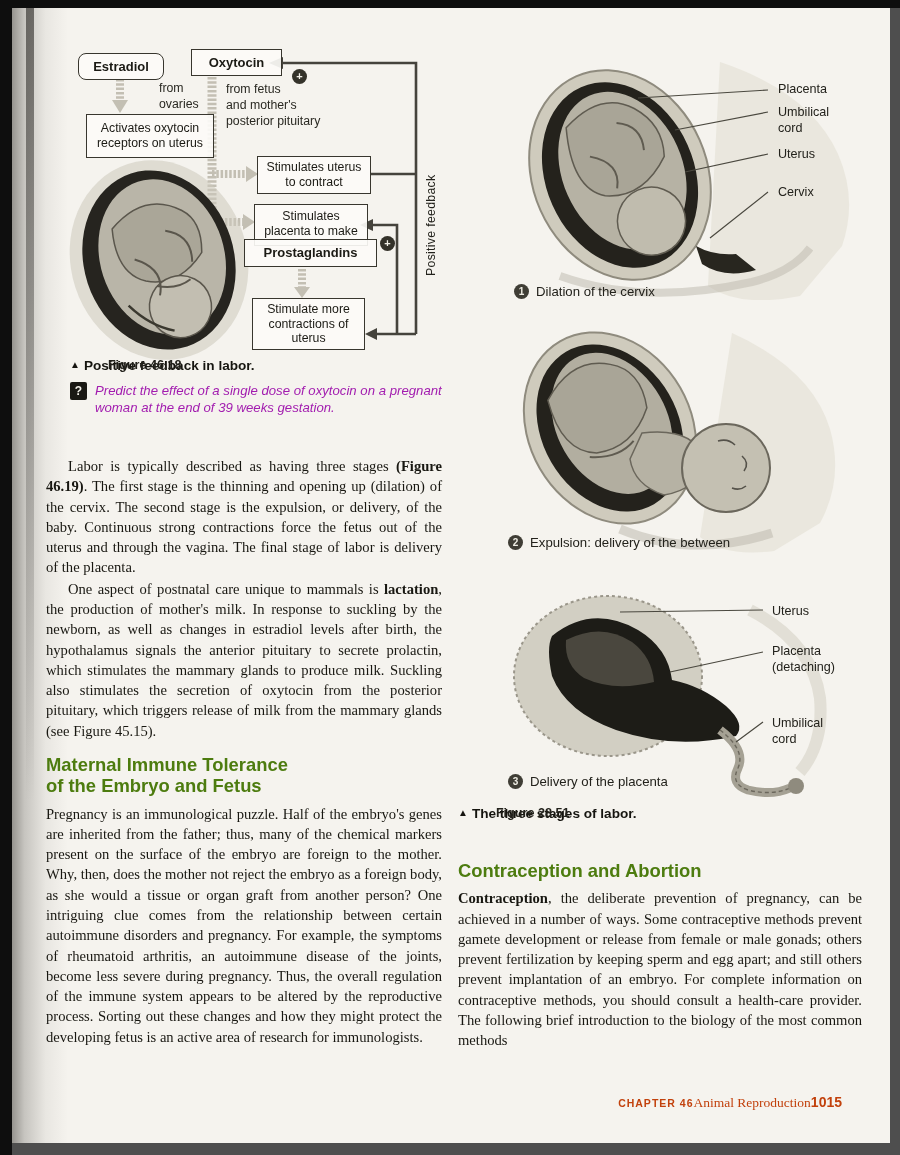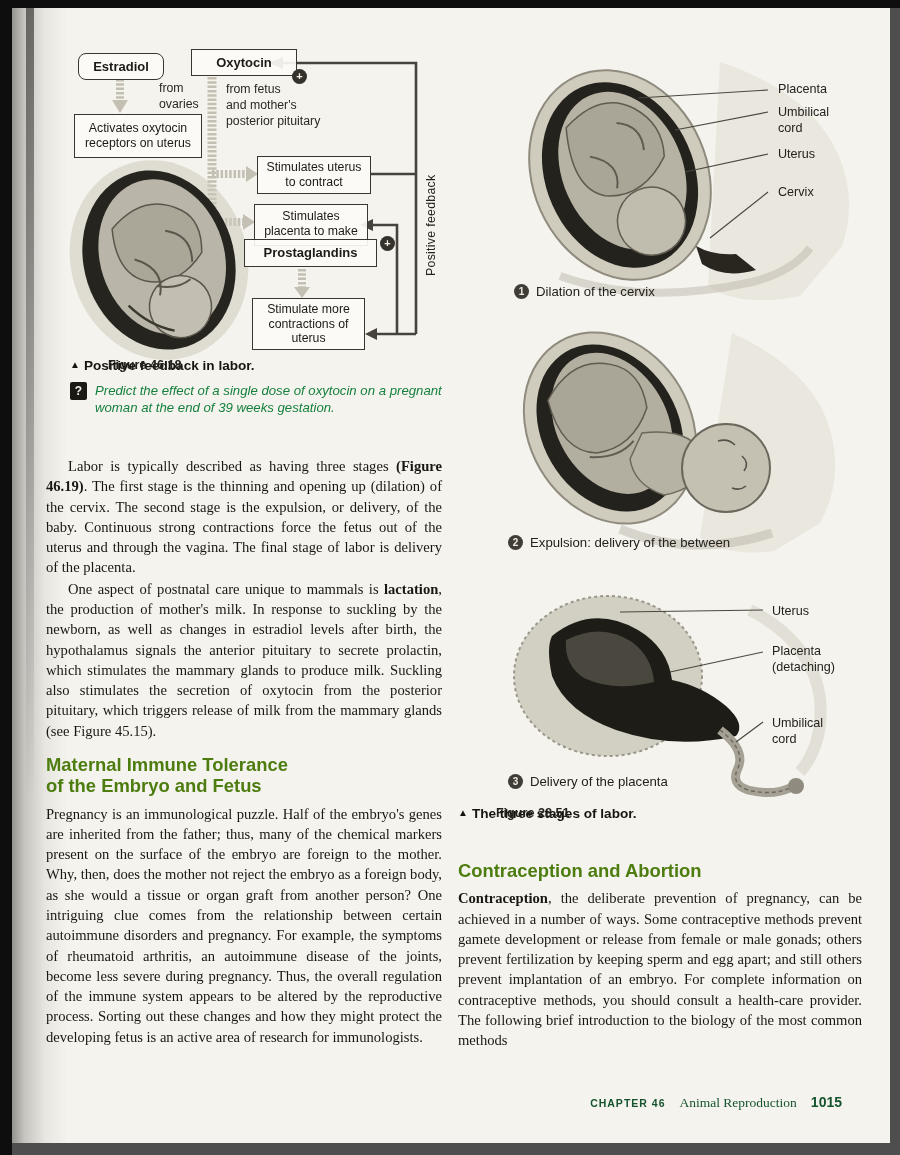--- a/index.html
+++ b/index.html
@@ -28,42 +28,42 @@
   .fc-feedback-label{position:absolute;writing-mode:vertical-rl;transform:rotate(180deg);
     font-size:12.3px;color:#23221c;letter-spacing:.3px;}
 
   
   .fig-caption{position:absolute;font-size:13.6px;font-weight:bold;color:#15140f;}
   .fig-caption .marker{font-size:10px;vertical-align:2px;margin-right:4px;}
   .fig-caption .fig-label{margin-right:6px;padding-left:24px;}
   .question-row{position:absolute;display:flex;gap:8px;align-items:flex-start;}
   .q-icon{width:17px;height:18px;background:#1a1914;color:#f4f2ea;font-weight:bold;
     font-size:12px;border-radius:2px;display:flex;align-items:center;justify-content:center;flex:none;}
-  .question-text{font-style:italic;font-size:13.2px;line-height:1.3;color:#15803d;}
+  .question-text{font-style:italic;font-size:13.2px;line-height:1.3;color:#a21caf;}
 
   
   .text-col{position:absolute;color:#181711;}
   .text-col p{font-family:"Liberation Serif",serif;font-size:14.6px;line-height:1.39;
     text-align:justify;margin:0 0 1px 0;}
   .indent{text-indent:22px;}
   .sec-heading{font-size:18.4px;font-weight:bold;color:#4d7c0f;line-height:1.16;
     margin:13px 0 7px 0;white-space:pre-line;font-family:"Liberation Sans",sans-serif;}
 
   
   .stage{position:absolute;}
   .stage svg{position:absolute;left:0;top:0;}
   .fig-label{position:absolute;font-size:12.6px;color:#23221c;white-space:pre-line;line-height:1.25;}
   .stage-caption{position:absolute;display:flex;gap:7px;align-items:center;
     font-size:13.2px;color:#23221c;}
   .stage-num-icon{width:15px;height:15px;border-radius:50%;background:#3f3d35;color:#efede4;
     font-size:10px;font-weight:bold;display:flex;align-items:center;justify-content:center;flex:none;}
 
   
   .footer{position:absolute;left:430px;top:1086px;width:400px;display:flex;
-    justify-content:flex-end;align-items:baseline;gap:14px;color:#14532d;}
+    justify-content:flex-end;align-items:baseline;color:#c2410c;}
   .footer .chapter{font-size:10.5px;font-weight:bold;letter-spacing:1px;}
   .footer .section{font-family:"Liberation Serif",serif;font-size:13.5px;text-align:right;}
   .footer .pagenum{font-size:14px;font-weight:bold;}
 </style>
 </head>
 <body>
 
 <div class="page">
   <div class="binding"></div>
   <div class="binding-streak"></div>
@@ -98,29 +98,29 @@
         <path d="M60,62 q42,-26 72,4 q16,16 6,46 q-32,26 -62,10 q-26,-16 -16,-60z" fill="#aaa698" stroke="#5a564c" stroke-width="1.5"></path>
         <circle cx="101" cy="157" r="31" fill="#c2beb1" stroke="#5a564c" stroke-width="1.5"></circle>
         <path d="M72,98 q26,18 13,42 M110,80 q24,12 16,38 M85,130 q18,10 34,4" stroke="#5a564c" stroke-width="2" fill="none"></path>
         <path d="M52,140 q14,26 36,38" stroke="#3a382f" stroke-width="2.5" fill="none"></path>
       </g>
     </svg>
 
     <div class="fc-box bold" style="left:16px;top:17px;width:86px;height:27px;border-radius:8px;">
         <span>Estradiol</span>
       </div>
-    <div class="fc-box bold" style="left:129px;top:13px;width:106px;height:27px;">
+    <div class="fc-box bold" style="left:129px;top:13px;width:91px;height:27px;">
         <span>Oxytocin</span>
       </div>
     <div class="fc-note" style="left:74px;top:45px;margin-left:23px;">from
 ovaries</div>
     <div class="fc-note" style="left:164px;top:46px;">from fetus
 and mother's
 posterior pituitary</div>
-    <div class="fc-box" style="left:12px;top:78px;width:128px;height:44px;">
+    <div class="fc-box" style="left:24px;top:78px;width:128px;height:44px;">
         <span>Activates oxytocin receptors on uterus</span>
       </div>
     <div class="fc-box" style="left:195px;top:120px;width:114px;height:38px;">
         <span>Stimulates uterus to contract</span>
       </div>
     <div class="fc-box top-align" style="left:192px;top:168px;width:114px;height:42px;white-space:pre-line;"><span>Stimulates
 placenta to make</span></div>
     <div class="fc-box bold" style="left:182px;top:203px;width:133px;height:28px;">
         <span>Prostaglandins</span>
       </div>

